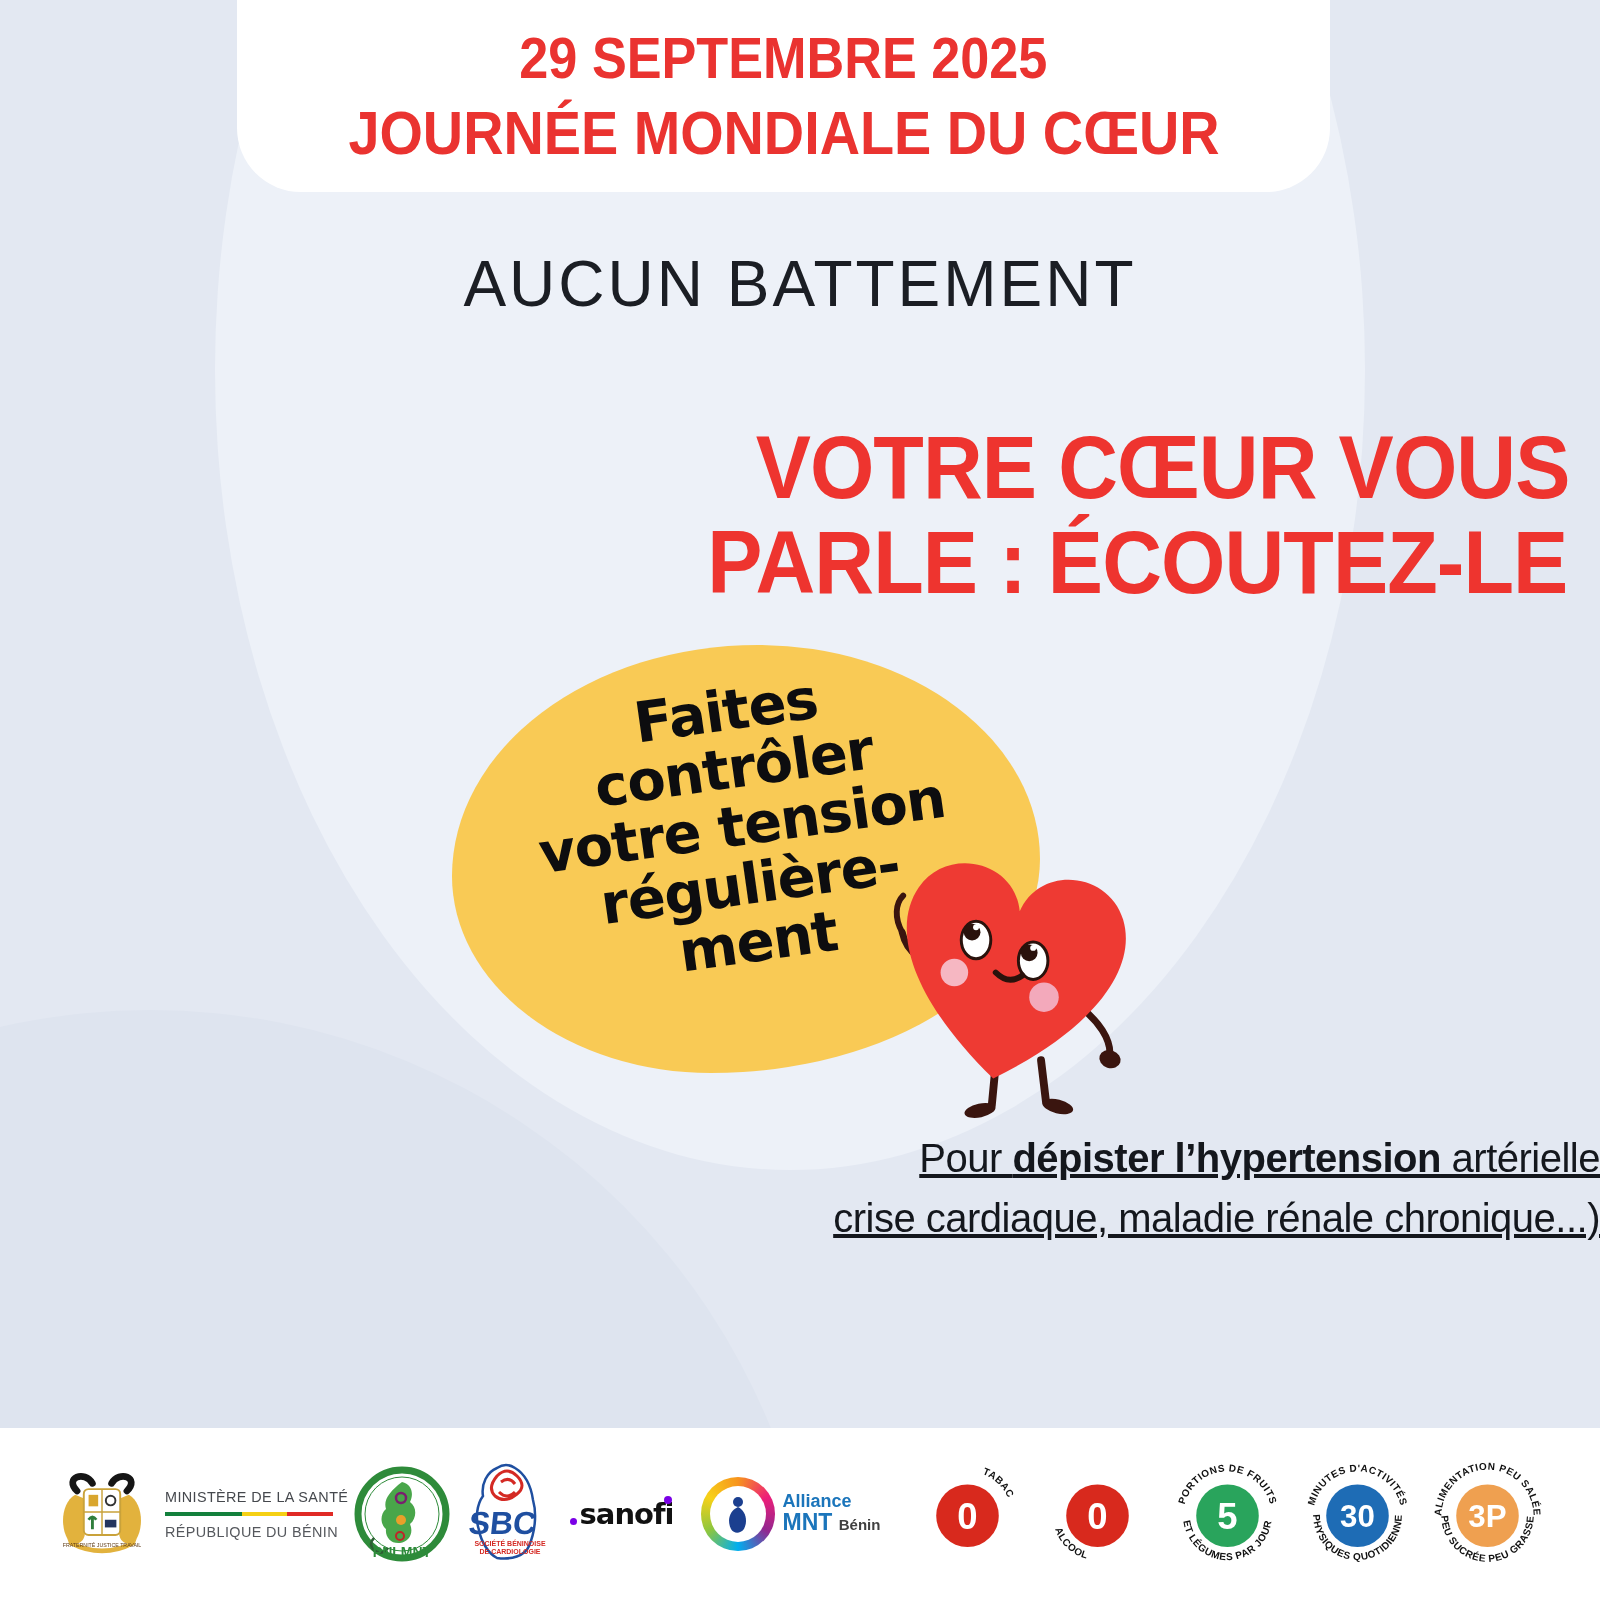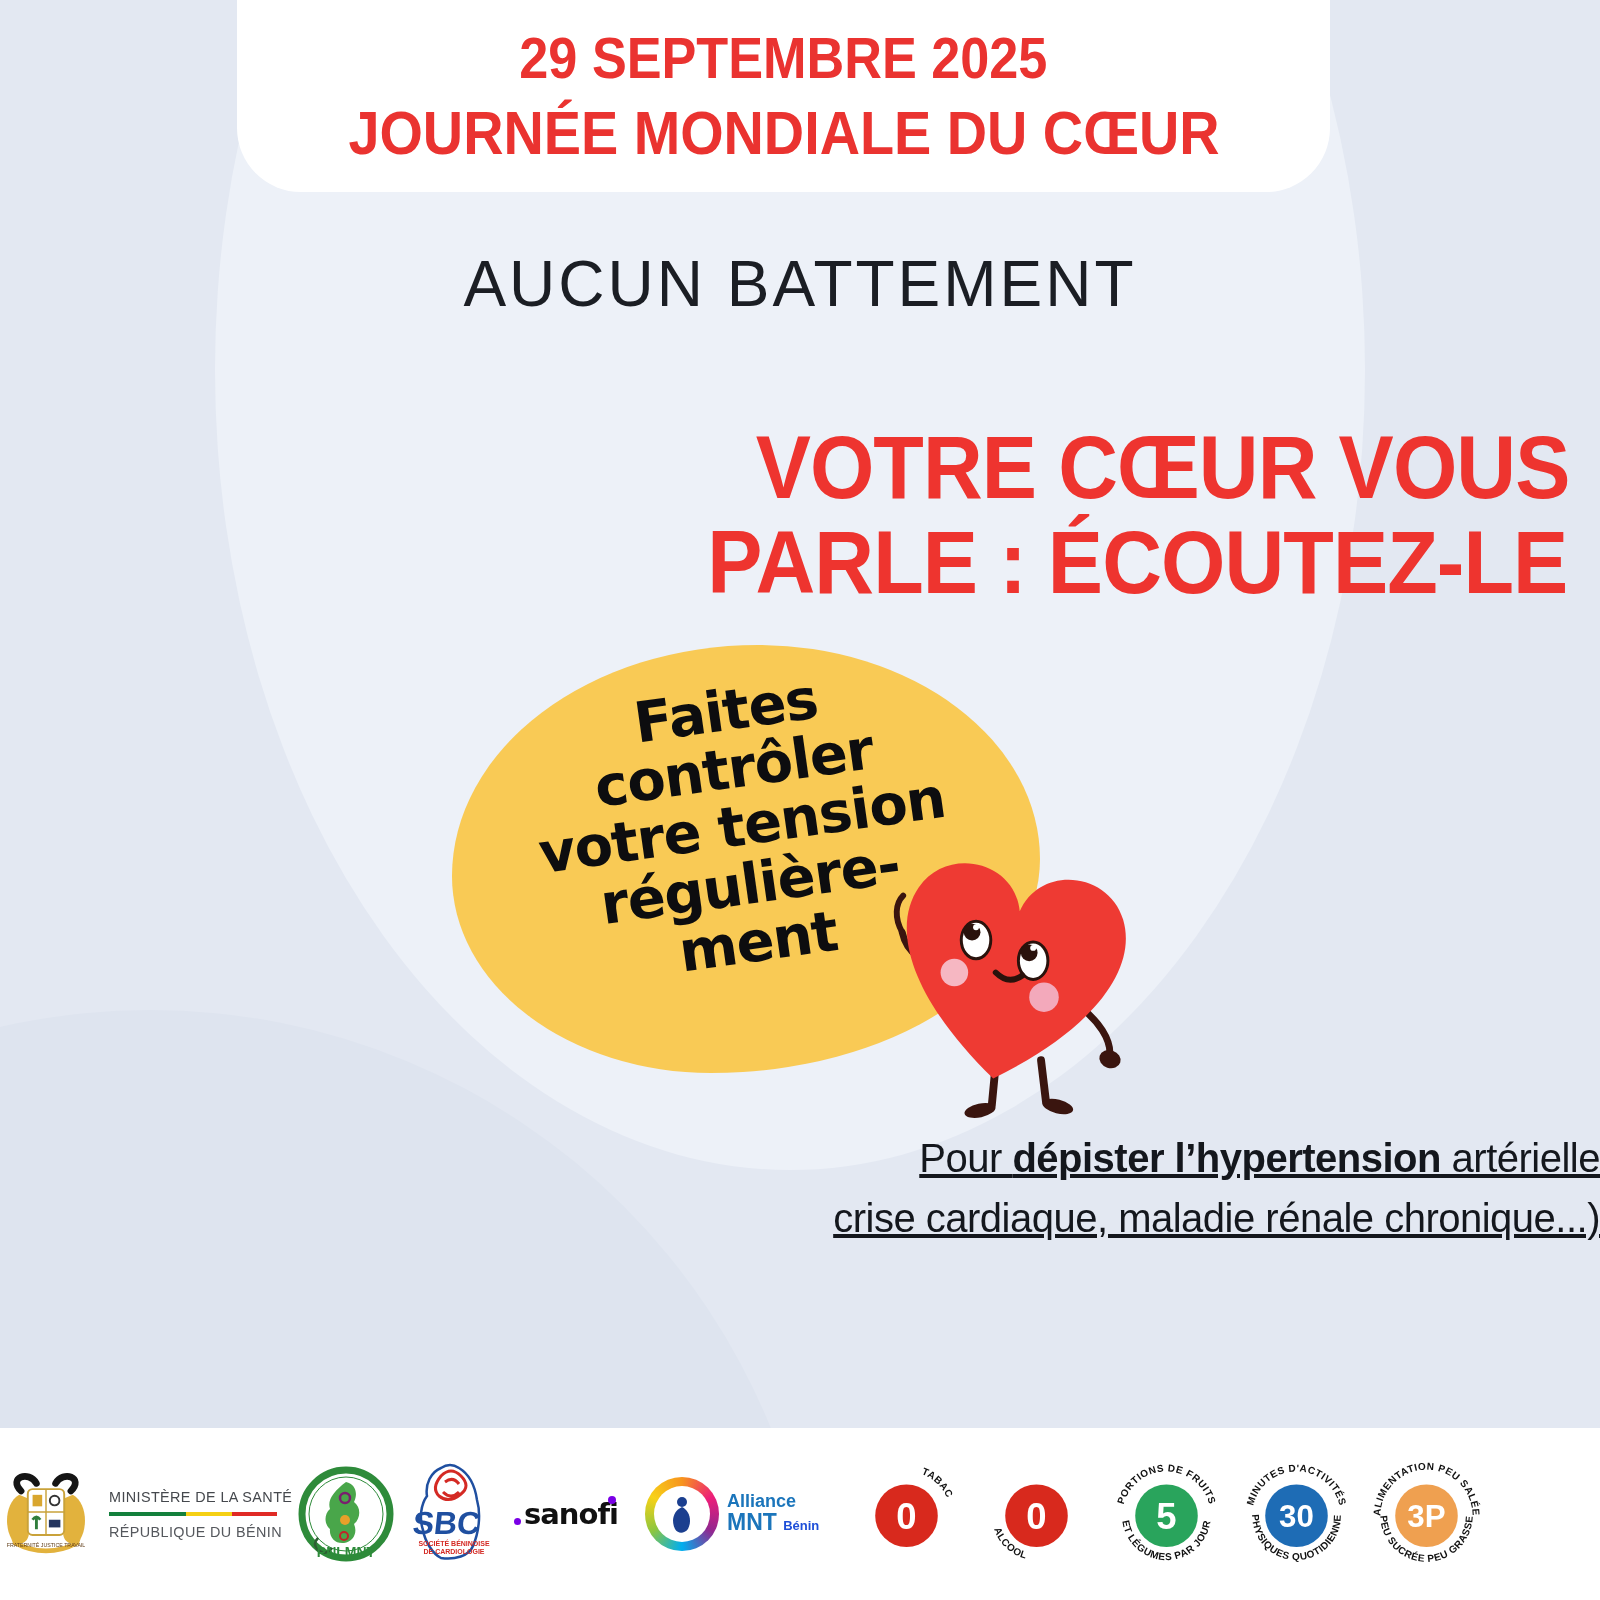--- a/index.html
+++ b/index.html
@@ -59,38 +59,38 @@
   .heart-char{position:absolute; left:848px; top:812px; width:325px; height:325px; z-index:3;}
   
   .bodycopy{
     position:absolute; left:0; top:1128px; width:100%; text-align:right;
     color:#14171d; font-size:40px; line-height:1.5; z-index:4; letter-spacing:-0.5px;text-decoration:underline;
   }
   .bodycopy b{font-weight:800;}
   
   .footer{
     position:absolute; left:0; top:1428px; width:1600px; height:172px; background:#ffffff; z-index:6;
-    display:flex; align-items:center; justify-content:flex-start; gap:17px; 
+    display:flex; align-items:center; justify-content:center; gap:17px; 
   }
   .ministry{width:172px; text-align:left;}
   .ministry .m1{font-size:15px; color:#45484d; letter-spacing:.4px; white-space:nowrap; transform:scaleX(.96); transform-origin:left;}
   .ministry .bar{display:flex; height:4px; margin:7px 0; width:168px;}
   .ministry .bar i{display:block; height:100%;}
   .ministry .m2{font-size:15px; color:#55585d; letter-spacing:.4px; white-space:nowrap; transform:scaleX(.96); transform-origin:left;}
   .sanofi{position:relative; font-family:"DejaVu Sans", sans-serif; font-weight:800; font-size:29px; color:#111; letter-spacing:-1px; margin:0 10px;}
   .sanofi .dotl{position:absolute; left:-10px; bottom:6px; width:7px; height:7px; border-radius:50%; background:#7a00e6;}
   .sanofi .doti{position:absolute; right:2px; top:-1px; width:8px; height:8px; border-radius:50%; background:#7a00e6;}
   .alliance{display:flex; align-items:center; gap:8px; margin-right:14px;}
   .ring{position:relative; width:74px; height:74px; border-radius:50%;
     background:conic-gradient(#f7941d,#ed1e79,#92278f,#00aeef,#8dc63f,#f7d117,#f7941d);}
   .ring .inner{position:absolute; left:9px; top:9px; width:56px; height:56px; border-radius:50%; background:#fff;
     display:flex; align-items:center; justify-content:center;}
   .alliance-text .a1{color:#1b75bb; font-size:18px; font-weight:600; line-height:1.0;}
   .alliance-text .a2{color:#1b75bb; font-size:23px; font-weight:800; line-height:1.1;}
-  .alliance-text .a2 span{color:#1d4ed8; font-size:13px; font-weight:600;}
+  .alliance-text .a2 span{color:#404040; font-size:15px; font-weight:600;}
   .badge{width:113px; height:120px; flex:0 0 auto;}
   .badge .num{fill:#ffffff; font-weight:800; font-family:"Liberation Sans",sans-serif;}
   .arc-label{font-size:11.5px; font-weight:700; fill:#111; letter-spacing:.6px; font-family:"Liberation Sans",sans-serif;}
   .sbc-sub{font-size:7px; fill:#d42a24; font-weight:700;}
 </style>
 </head>
 <body>
 
 <div class="poster">
   <div class="bg-ellipse"></div>

